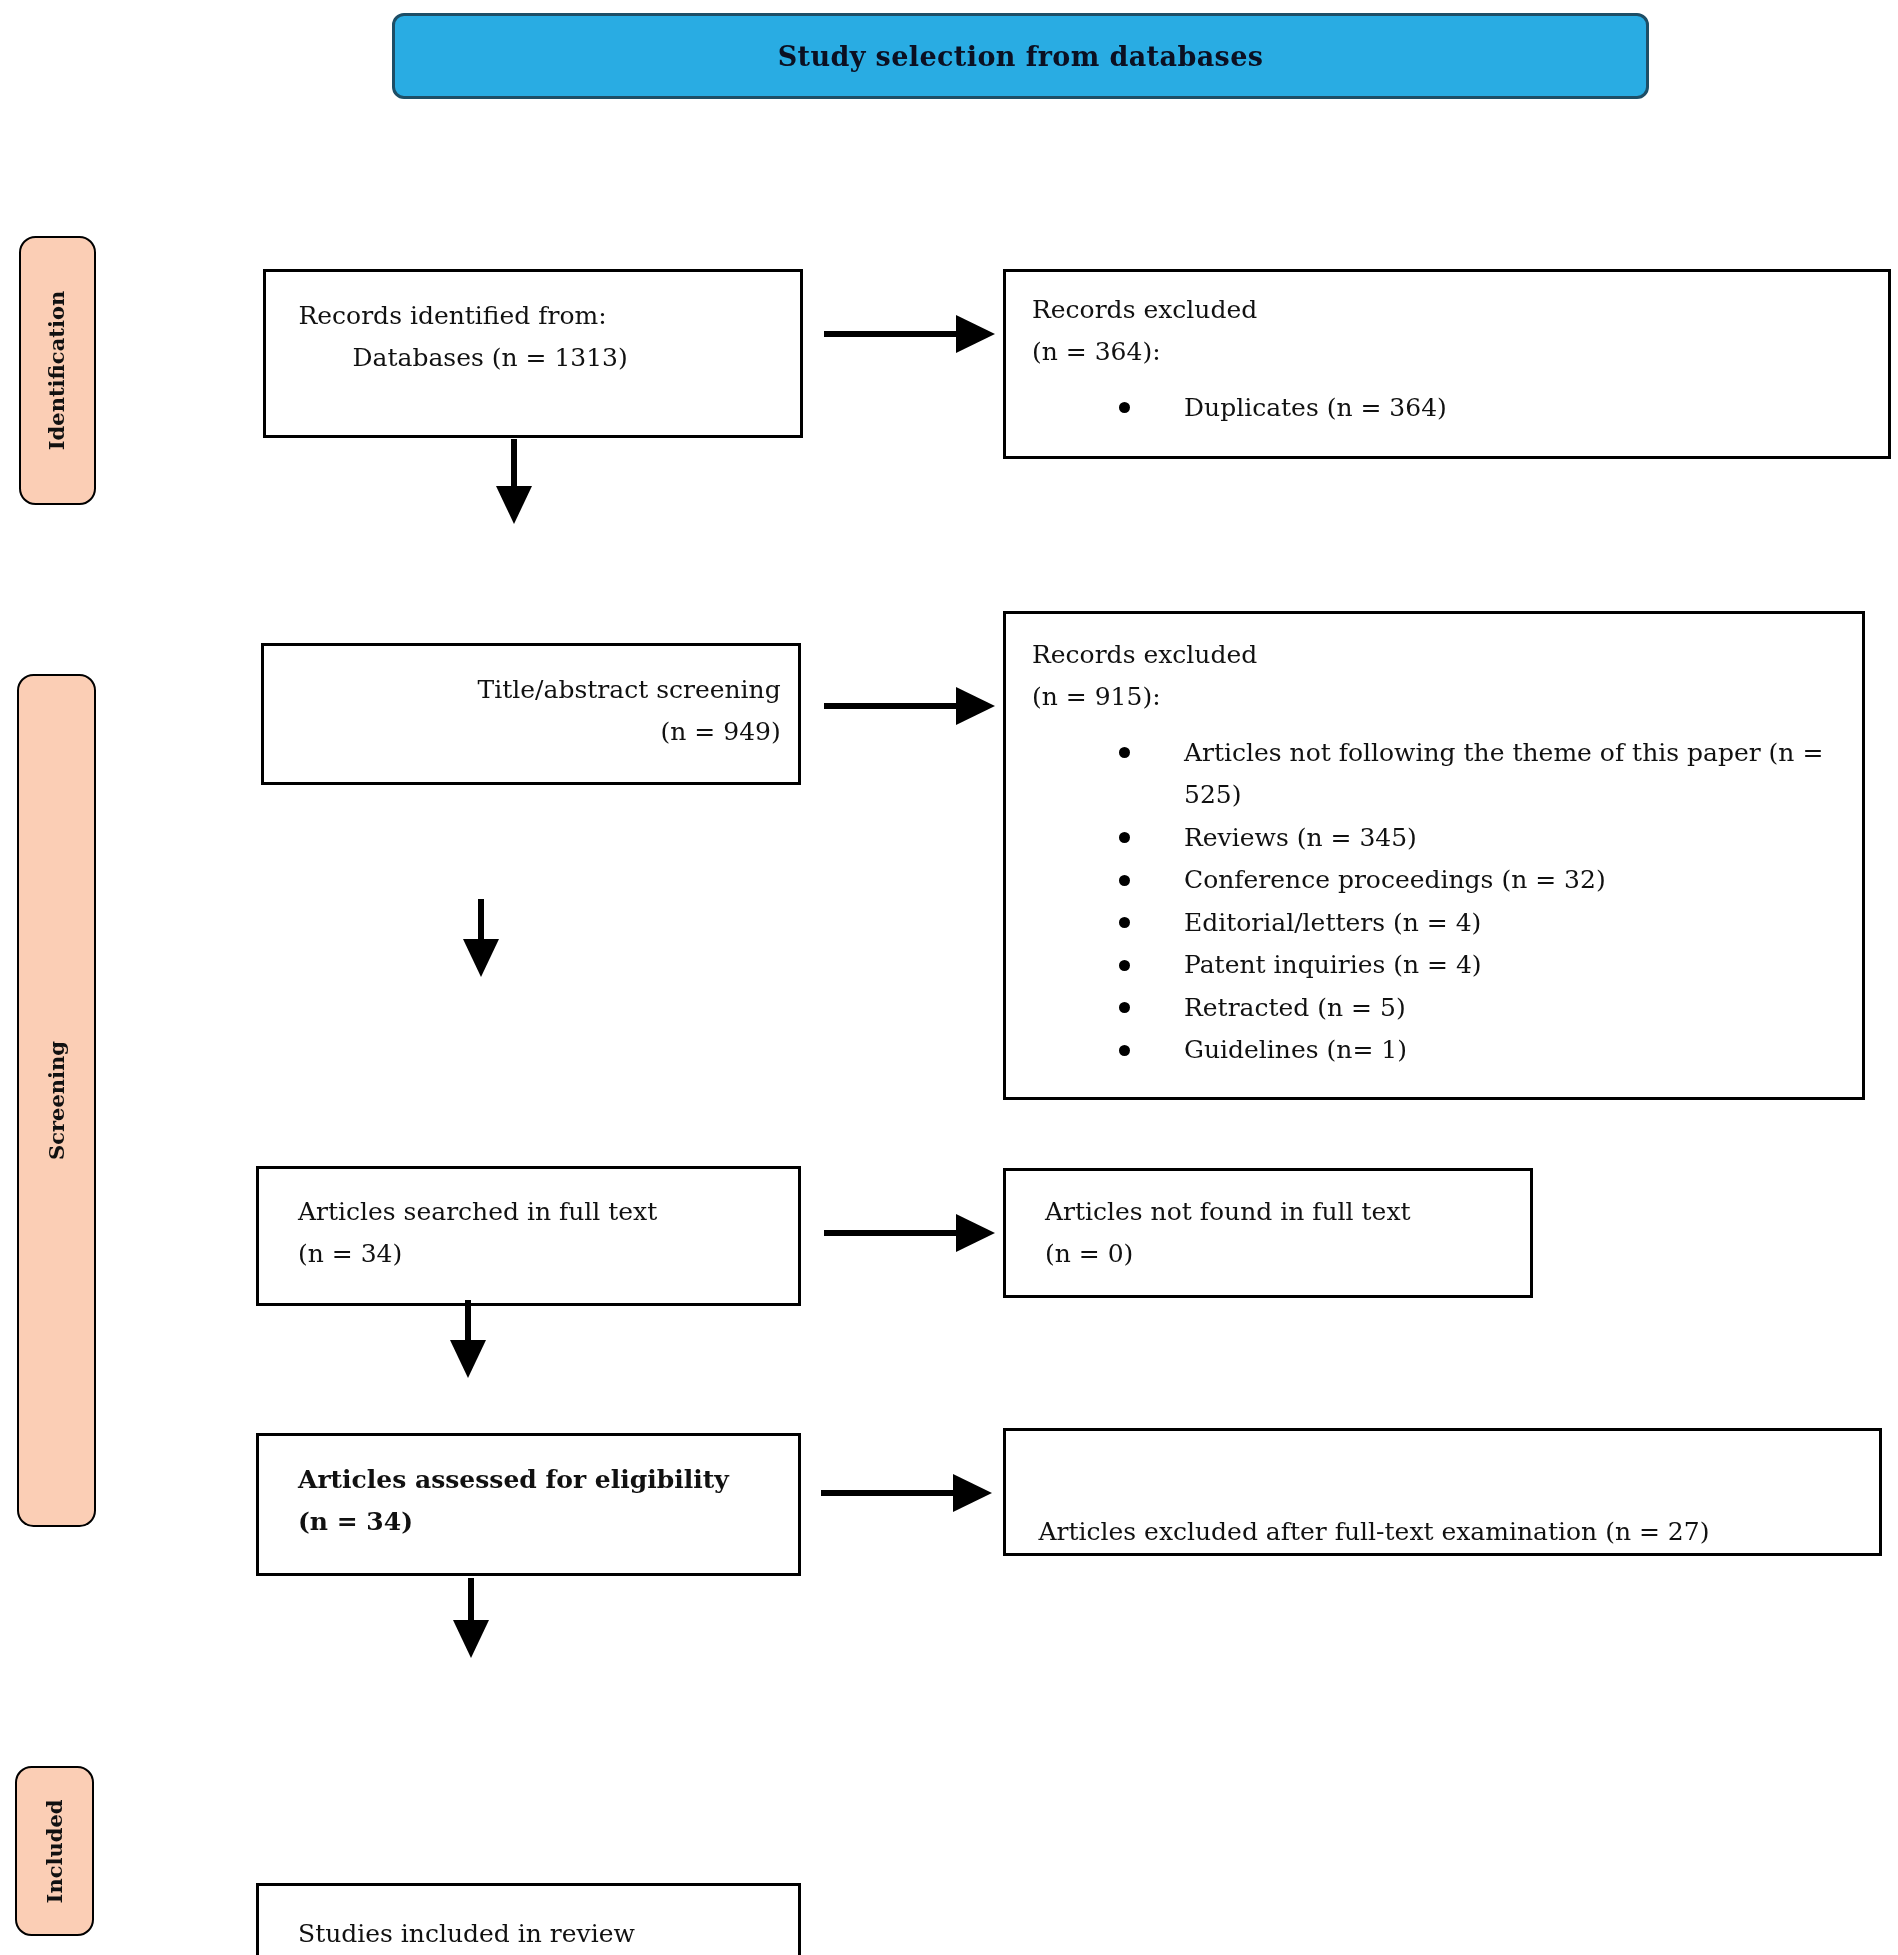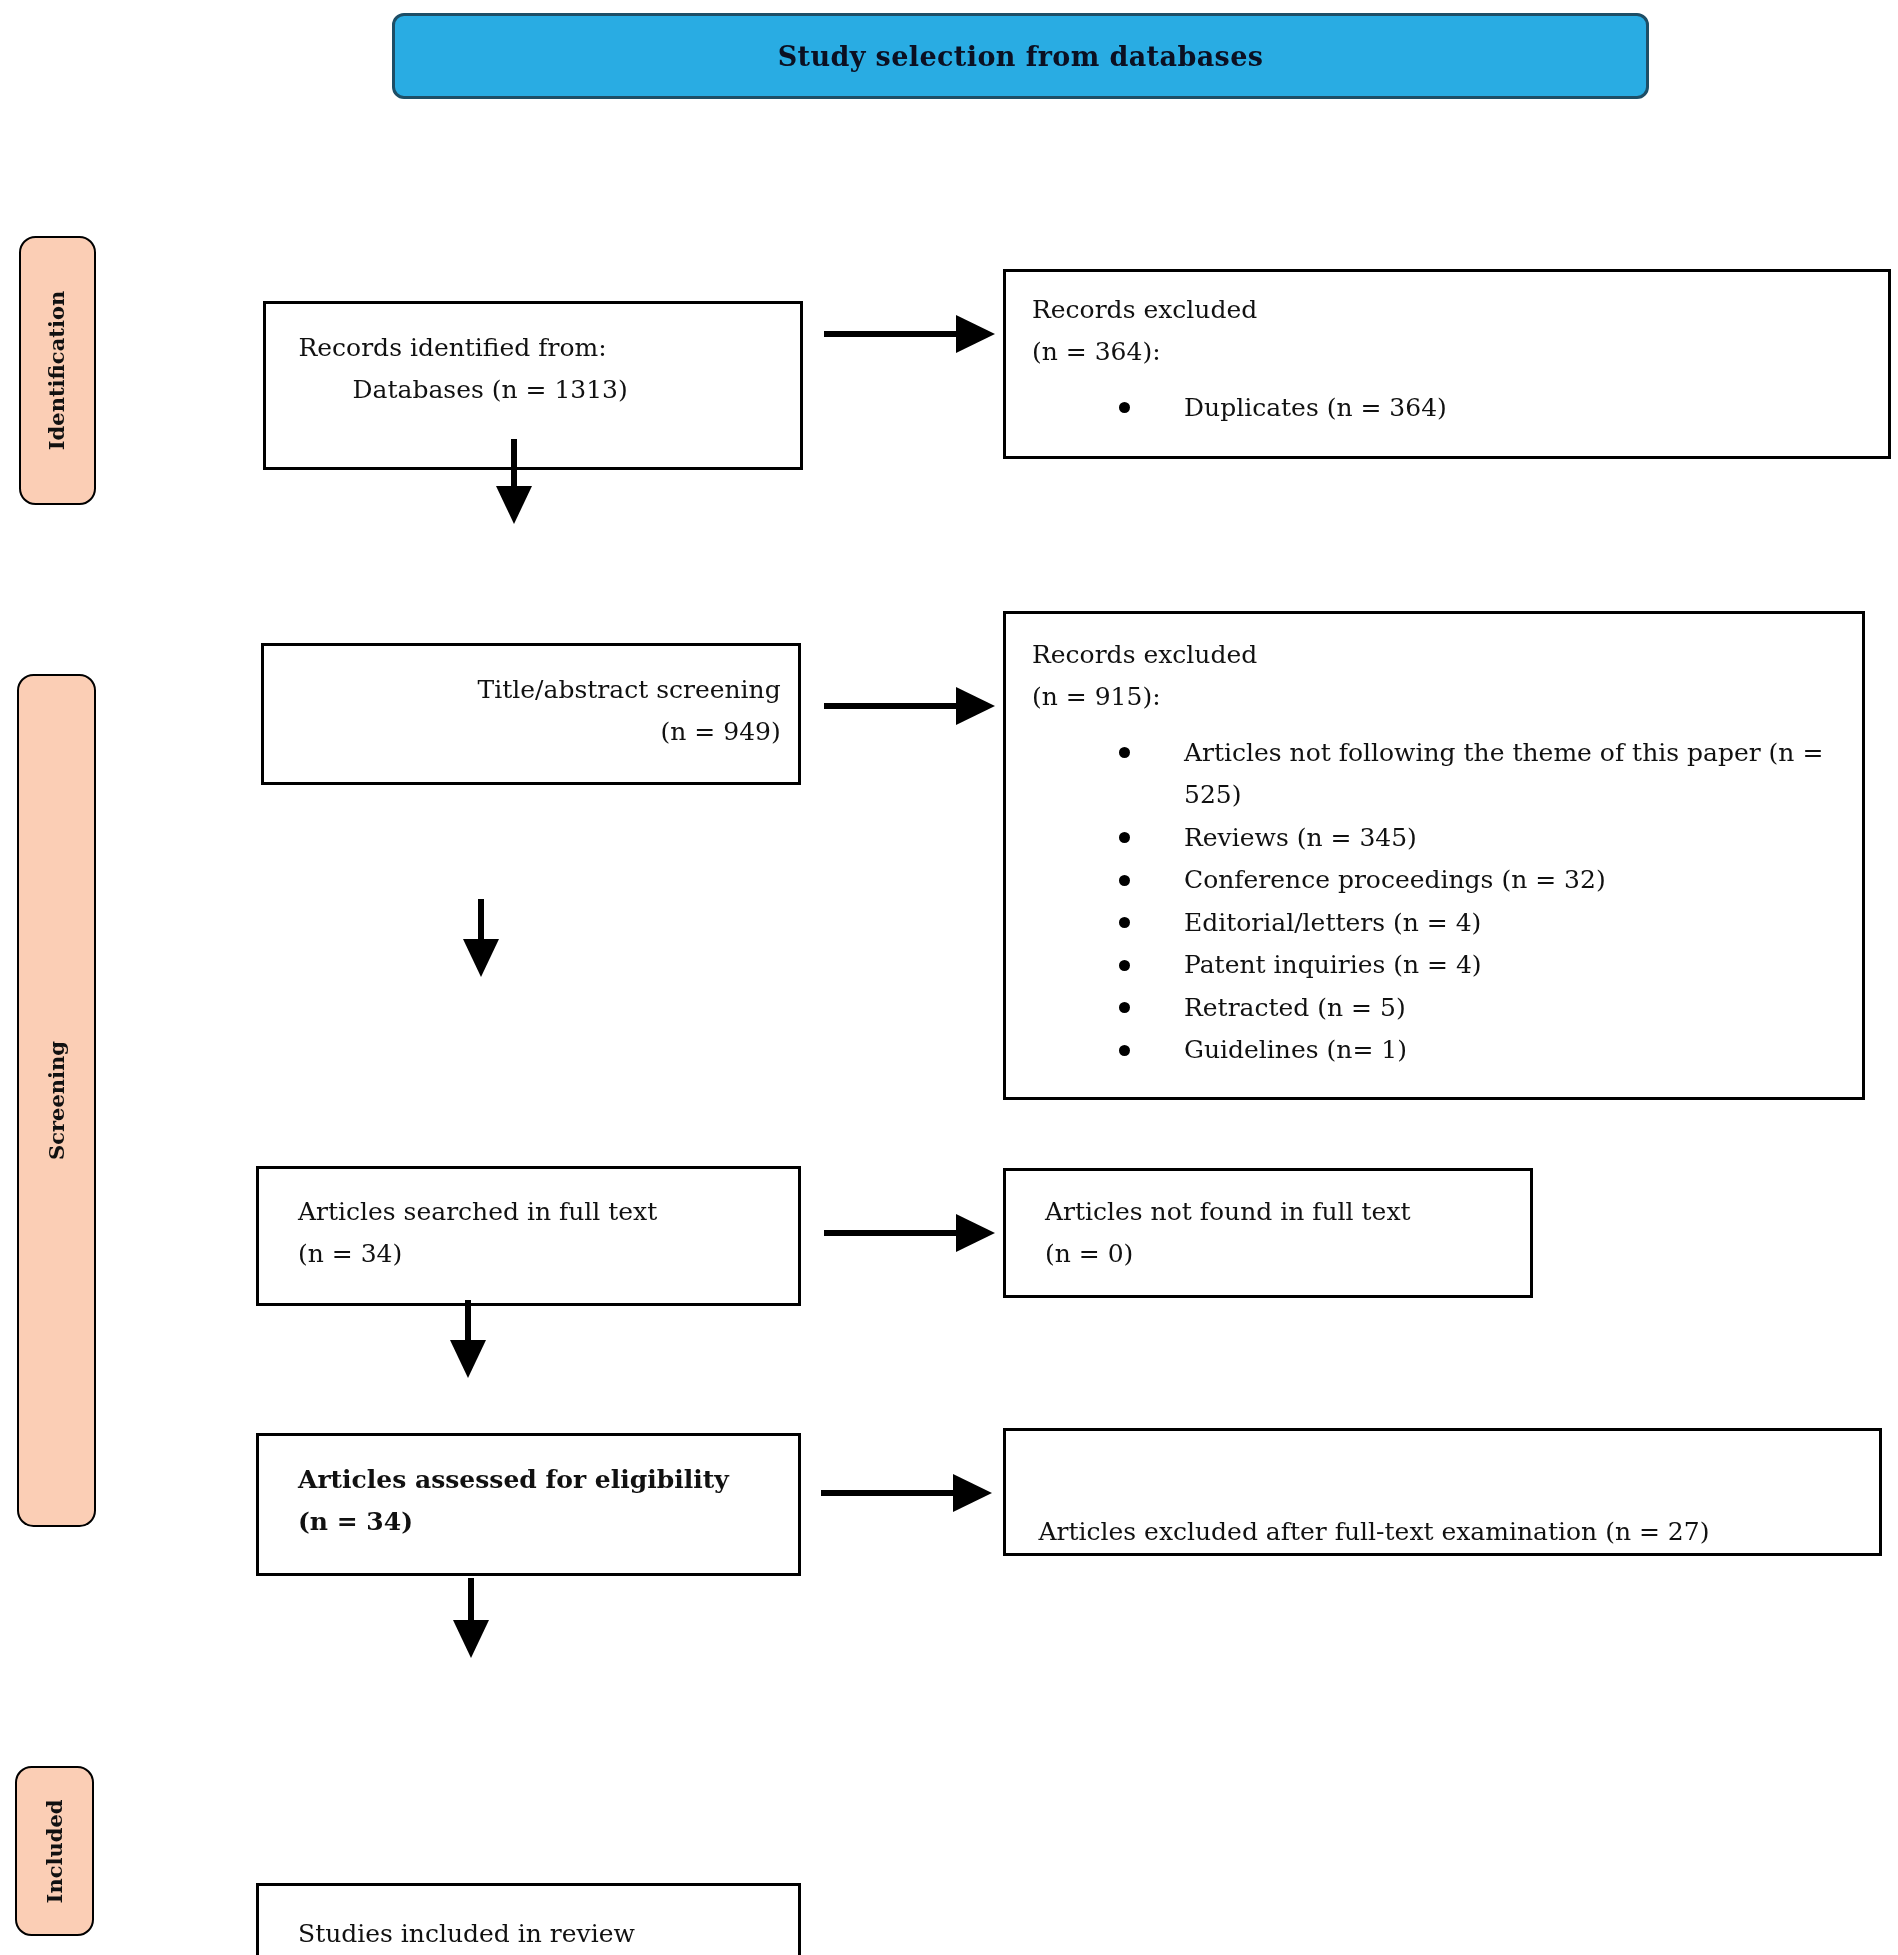--- a/index.html
+++ b/index.html
@@ -49,21 +49,21 @@
   .flow-box {
     position: absolute;
     background: #ffffff;
     border: 3.5px solid #000000;
     box-sizing: border-box;
     font-size: 25px; line-height: 1.7; color: #111111;
   }
   .flow-box .line { white-space: nowrap; }
   .flow-box .indent { padding-left: 54px; }
 
-  #box-records-identified          { left: 263px;  top: 269px;  width: 540px; height: 169px; padding: 22.5px 17.3px 0 32.5px; margin-top: 32px; }
+  #box-records-identified          { left: 263px;  top: 269px;  width: 540px; height: 169px; padding: 22.5px 17.3px 0 32.5px; }
   #box-records-excluded-duplicates { left: 1003px; top: 269px;  width: 888px; height: 190px; padding: 16.5px 26px 0 26px; }
   #box-title-abstract-screening    { left: 261px;  top: 643px; width: 540px; height: 142px; padding: 22.5px 17.3px 0 37px; text-align: right; }
   #box-records-excluded-screening  { left: 1003px; top: 611px; width: 862px; height: 489px; padding: 19.5px 26px 0 26px; }
   #box-articles-searched           { left: 256px;  top: 1166px; width: 545px; height: 140px; padding: 21.7px 17.3px 0 39px; }
   #box-articles-not-found          { left: 1003px; top: 1168px; width: 530px; height: 130px; padding: 19.5px 17.3px 0 39px; }
   #box-articles-eligibility        { left: 256px;  top: 1433px; width: 545px; height: 143px; padding: 22.5px 17.3px 0 39px; font-weight: bold; }
   #box-articles-excluded-fulltext  { left: 1003px; top: 1428px; width: 879px; height: 128px; padding: 0 17.3px 0 32.5px;
                                      display: flex; align-items: flex-end; }
   #box-studies-included            { left: 256px;  top: 1883px; width: 545px; height: 165px; padding: 27px 17.3px 0 39px; }
 

